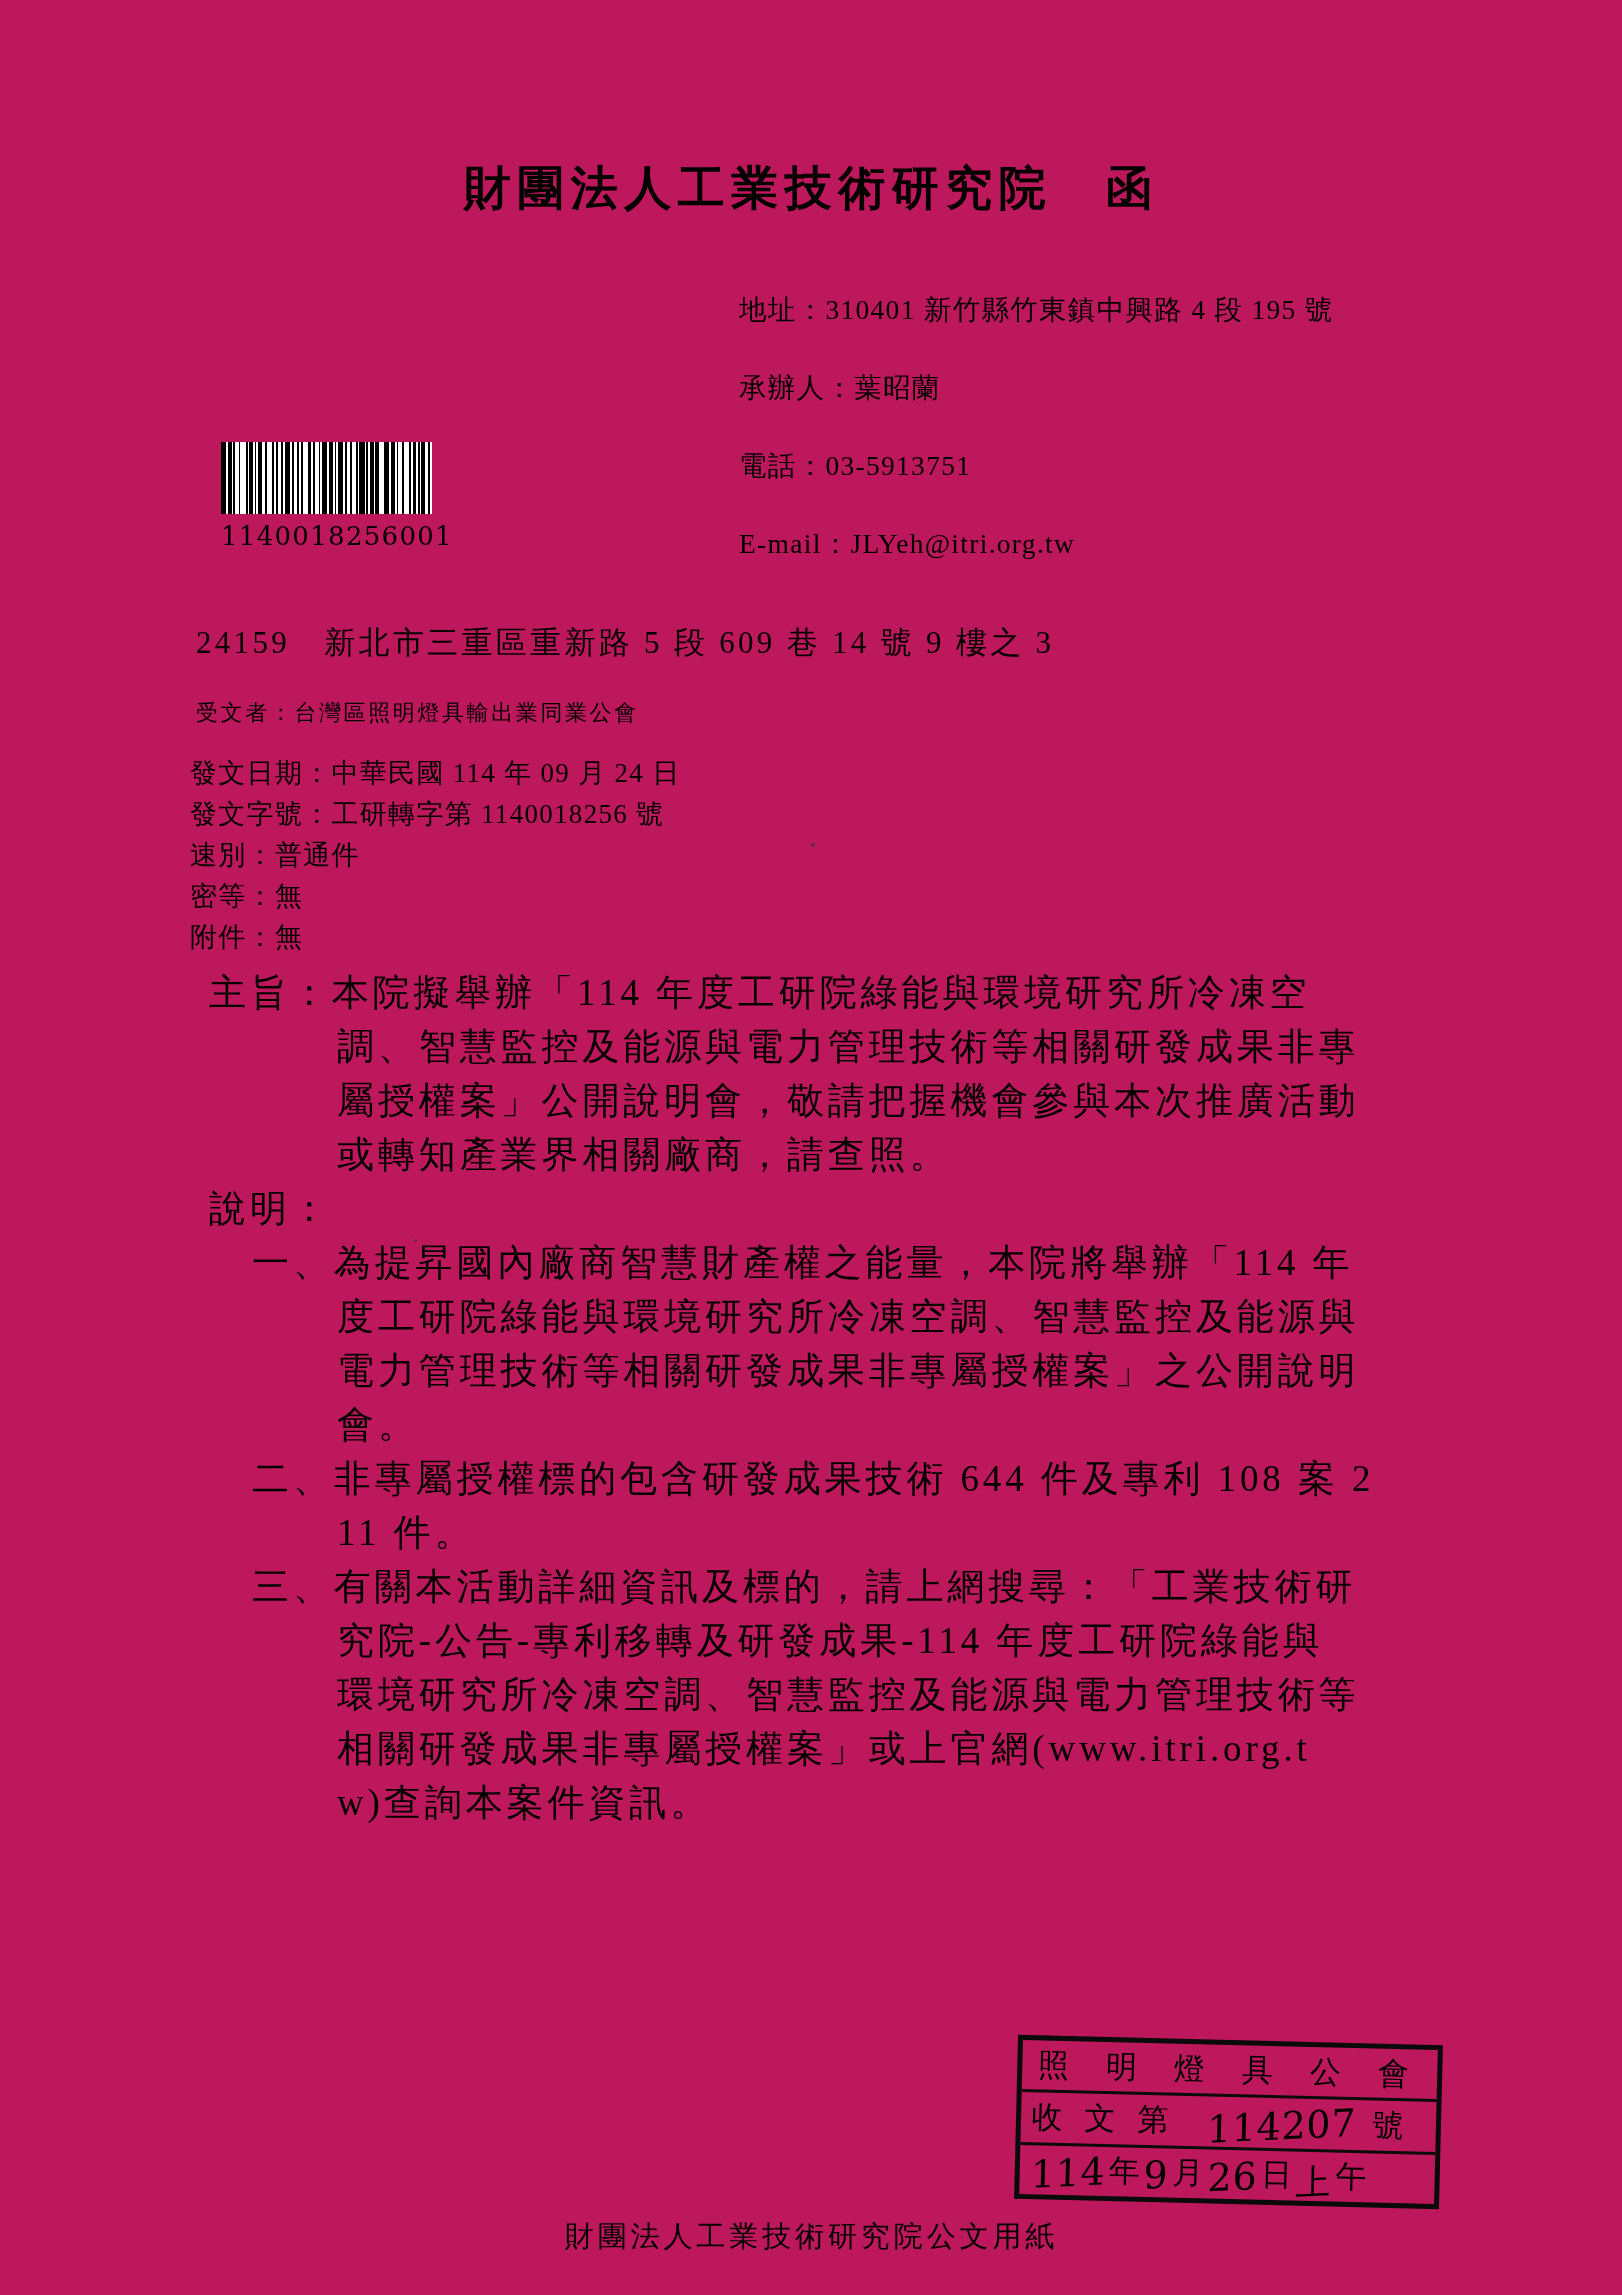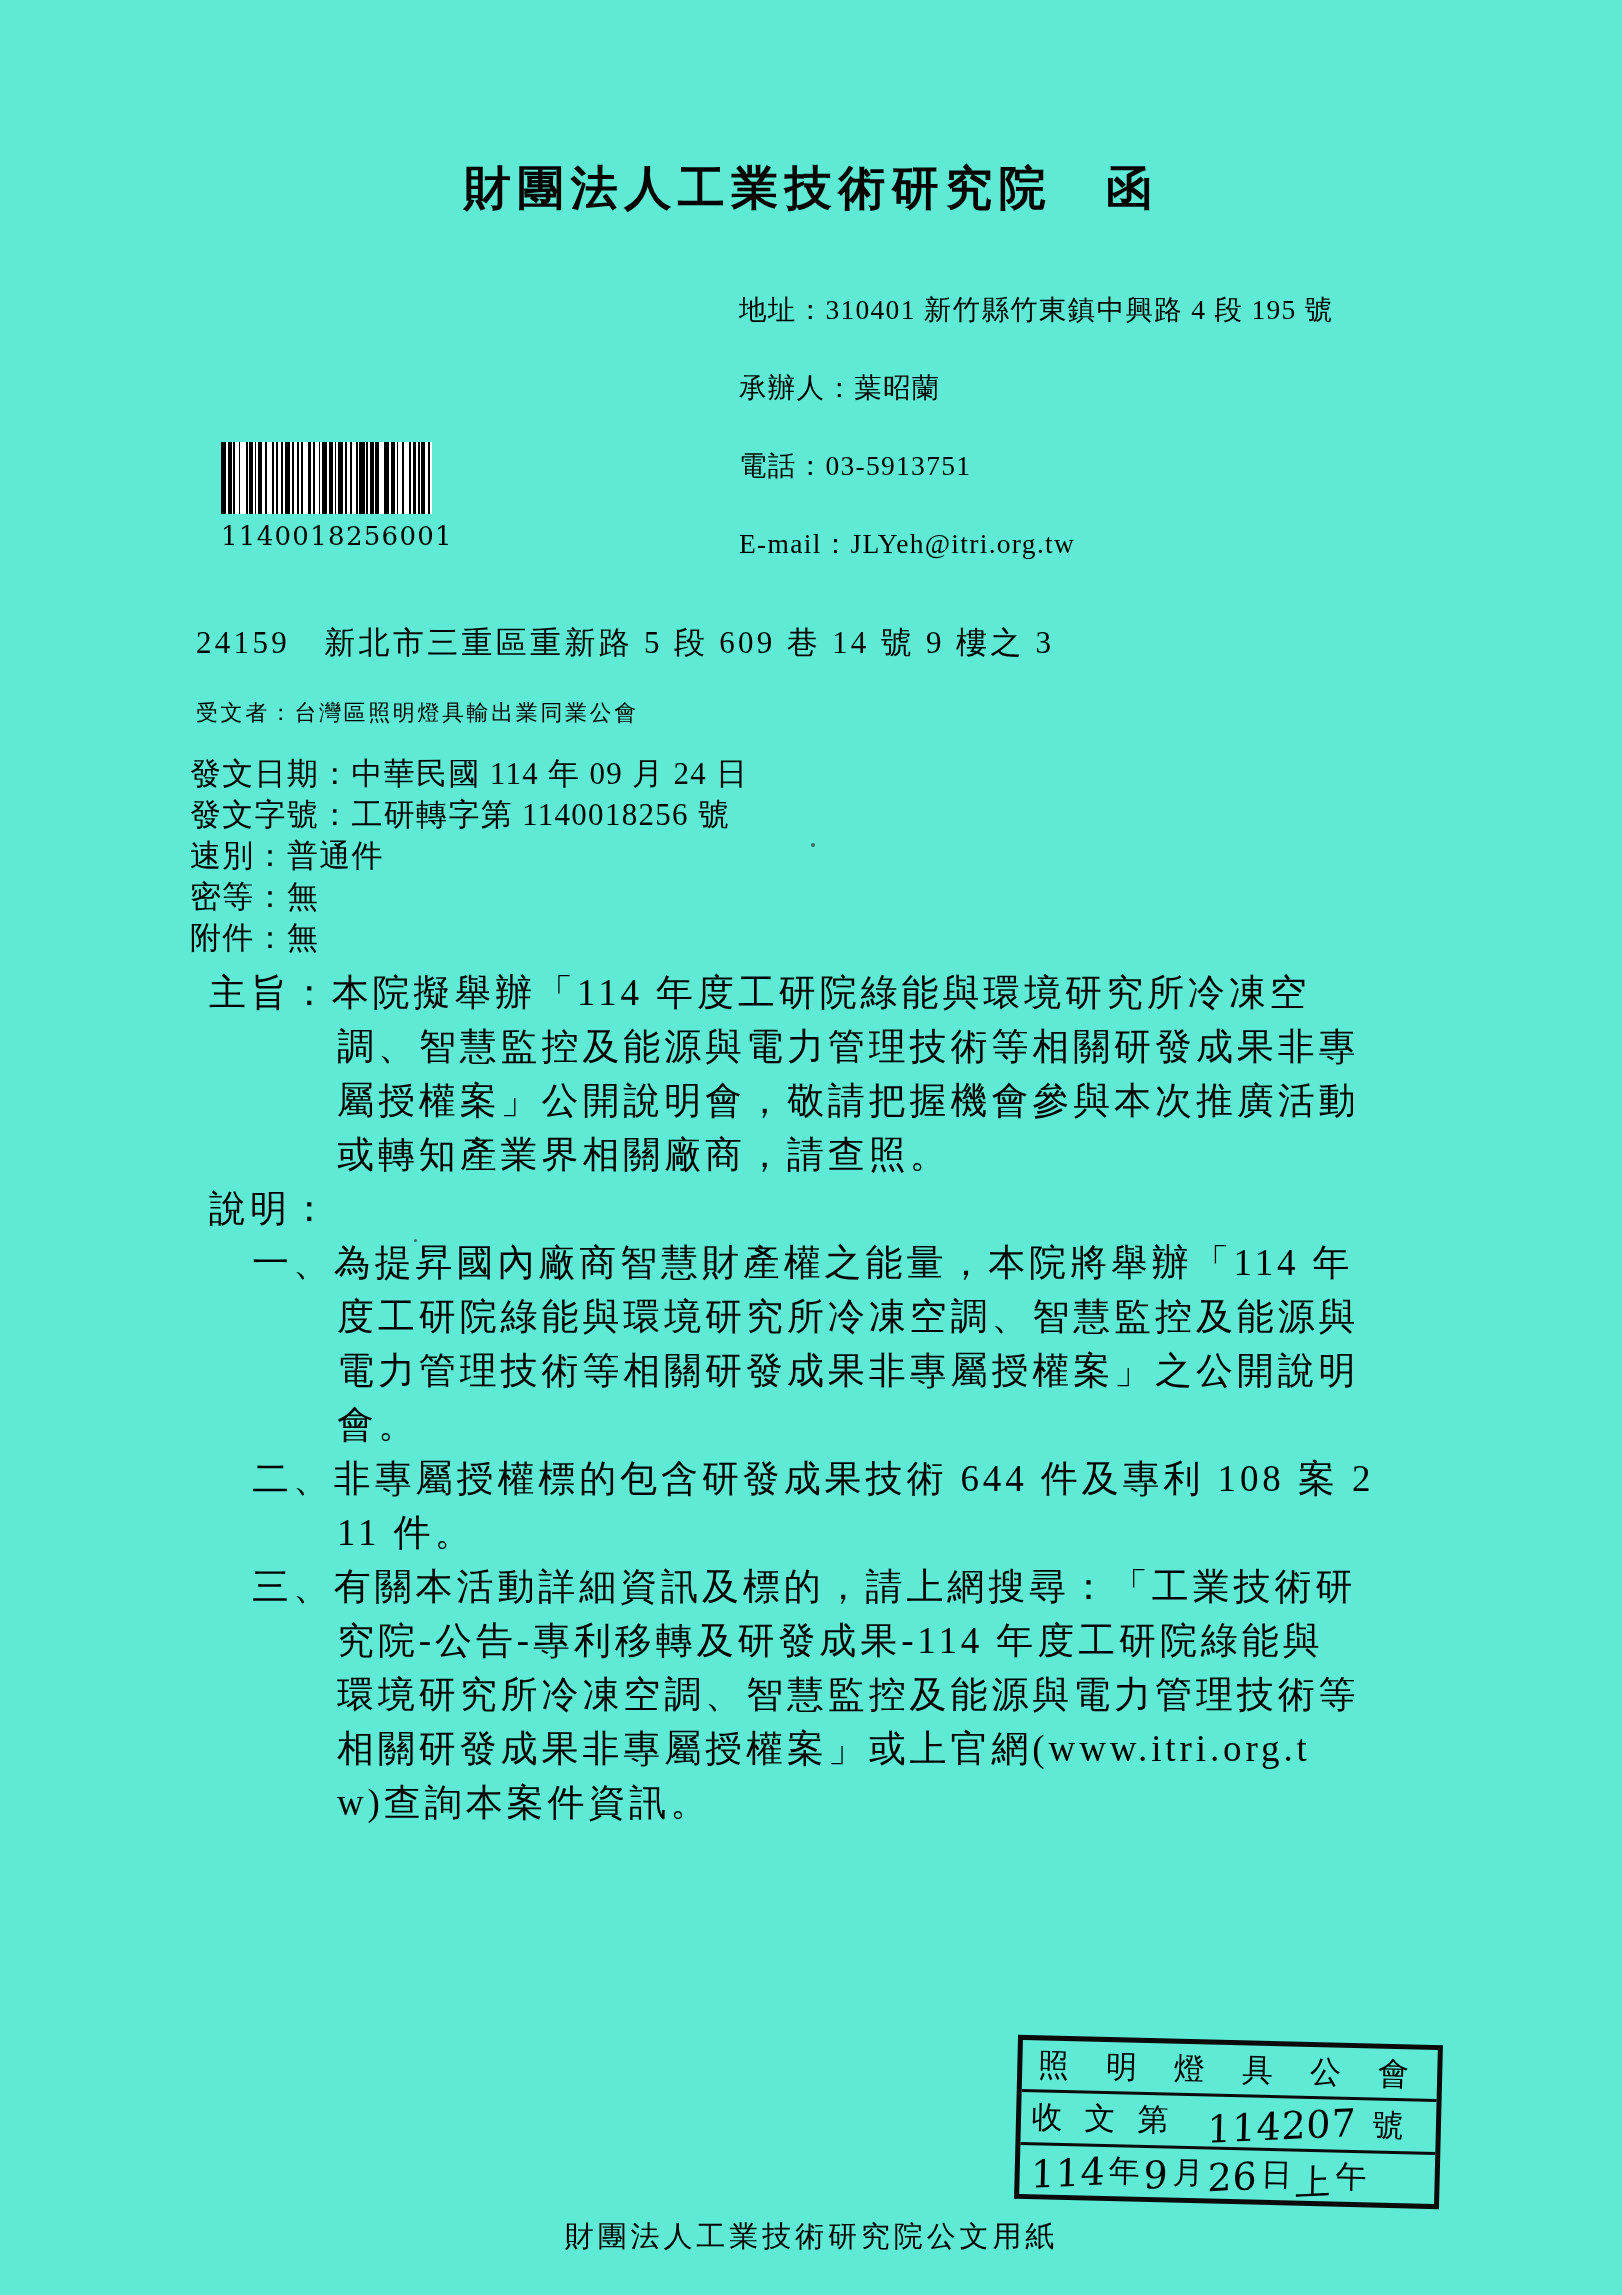--- a/index.html
+++ b/index.html
@@ -4,21 +4,21 @@
 <style>
   html, body { margin: 0; padding: 0; }
   body {
     width: 1623px; height: 2295px;
     background: #ffffff;
     font-family: "Liberation Serif", "DejaVu Serif", serif;
     color: #000;
     position: relative;
     overflow: hidden;
   }
-  .page { position: absolute; inset: 0; background: #5eead4; }
+  .page { position: absolute; inset: 0; background: #be185d; }
 
   .title {
     position: absolute; left: 0; right: 0; top: 157px;
     text-align: center;
     font-size: 47px; font-weight: bold;
     letter-spacing: 6.5px;
   }
 
   .contact {
     position: absolute; left: 739px; top: 251px;
@@ -48,21 +48,21 @@
     white-space: pre-line;
   }
   .recipient-name {
     position: absolute; left: 196px; top: 698px;
     font-size: 22px; letter-spacing: 2.6px;
     white-space: pre-line;
   }
 
   .meta {
     position: absolute; left: 190px; top: 753px;
-    font-size: 31px; line-height: 41px;
+    font-size: 27px; line-height: 41px;
     letter-spacing: 1.3px;
   }
   .meta div { white-space: pre-line; }
 
   .body-text {
     position: absolute; left: 209px; top: 966px; width: 1230px;
     font-size: 37px; line-height: 54px;
     letter-spacing: 3.9px;
   }
   .subject {

